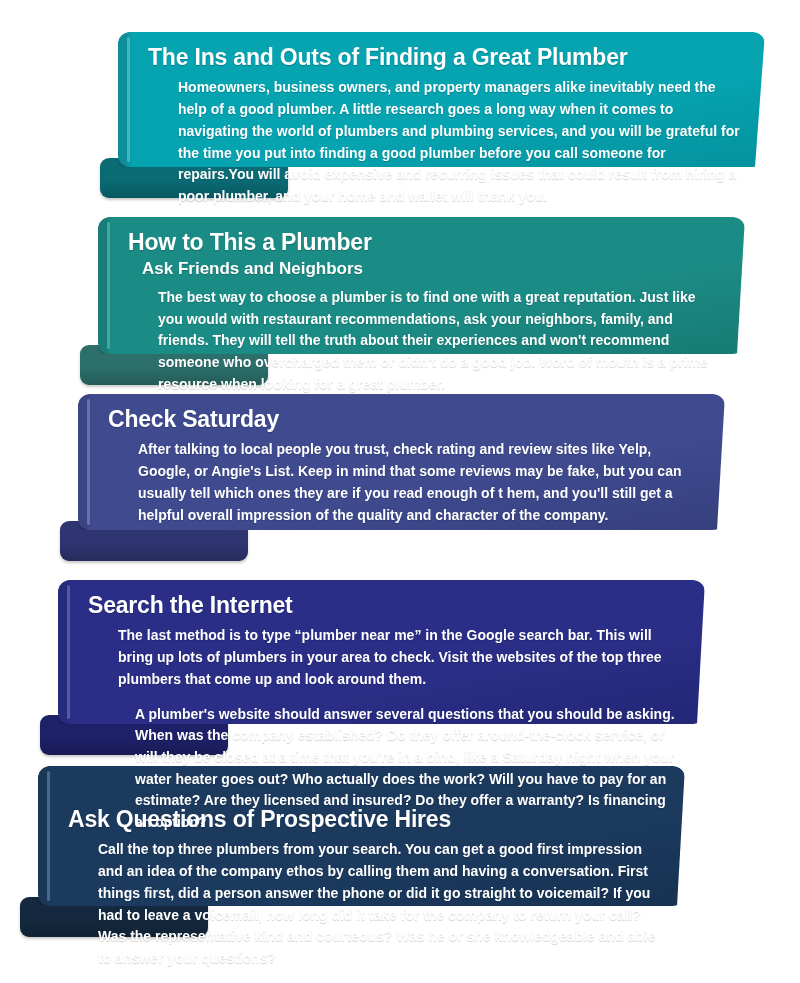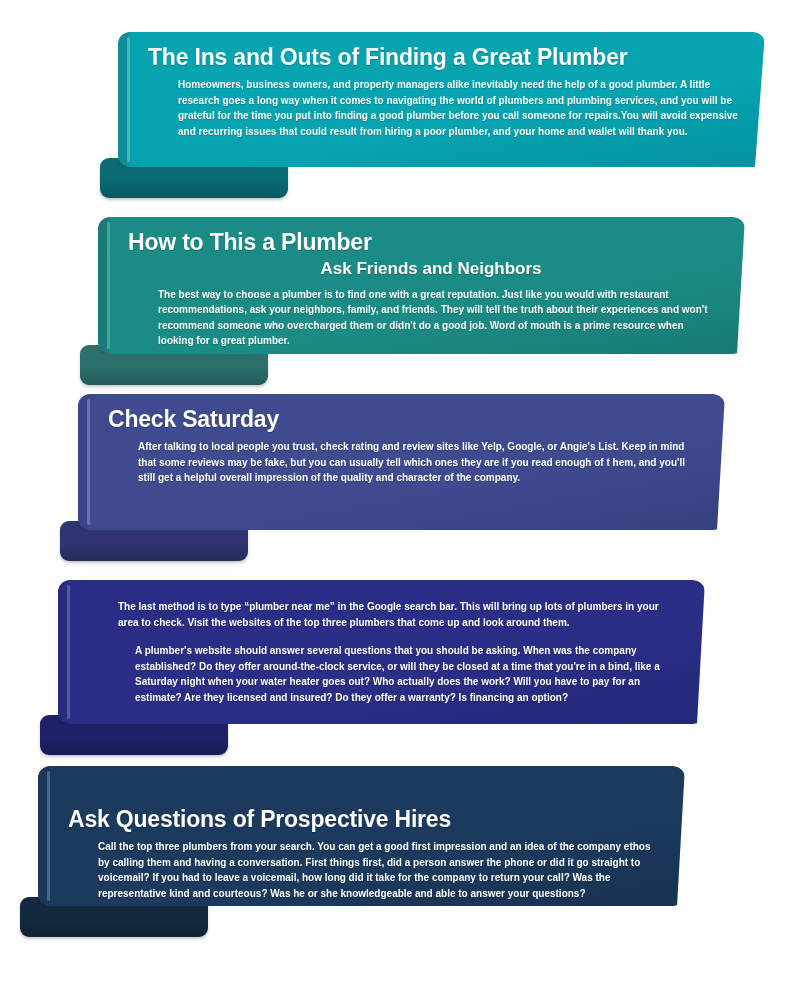--- a/index.html
+++ b/index.html
@@ -87,24 +87,23 @@
     text-shadow: 0 1px 1px rgba(0,0,0,0.22);
     white-space: nowrap;
   }
   .card-subtitle {
     font-size: 17px;
     font-weight: bold;
     line-height: 1.2;
     margin: 4px 0 0 14px;
     text-shadow: 0 1px 1px rgba(0,0,0,0.22);
     white-space: nowrap;
-    text-align: center;
   }
   .card-para {
-    font-size: 10px;
+    font-size: 14px;
     font-weight: bold;
     line-height: 1.55;
     margin: 7px 0 0 30px;
     text-shadow: 0 1px 1px rgba(0,0,0,0.18);
   }
   .card-para + .card-para {
     margin-top: 13px;
     margin-left: 47px;
   }
 </style>
@@ -154,20 +153,21 @@
   </div>
 
   <div class="card-wrap">
     <div class="card-tab" style="left: 40px; top: 715px; width: 188px; height: 40px; background: linear-gradient(rgb(30, 33, 104) 0%, rgb(30, 33, 104) 55%, rgba(0, 0, 0, 0.18) 100%), rgb(30, 33, 104); background-blend-mode: normal;"></div>
     <div class="card-body" style="left: 58px; top: 580px; width: 647px; height: 144px; clip-path: polygon(0px 0px, 100% 0px, calc(100% - 8px) 100%, 0px 100%);">
       <div class="card-surface" style="background: linear-gradient(170deg, rgb(42, 46, 134) 0%, rgb(42, 46, 134) 62%, rgb(35, 39, 119) 100%);"></div>
       <div class="spine" style="background: linear-gradient(90deg, rgb(39, 43, 126) 0%, rgb(39, 43, 126) 60%, rgb(42, 46, 134) 100%);"></div>
       <div class="spine-line" style="background: rgb(122, 126, 196);"></div>
     </div>
     <div class="card-content" style="left: 88px; top: 592px; width: 592px;">
+      <h2 class="card-title">Search the Internet</h2>
       <p class="card-para">The last method is to type “plumber near me” in the Google search bar. This will bring up lots of plumbers in your area to check. Visit the websites of the top three plumbers that come up and look around them.</p>
       <p class="card-para">A plumber's website should answer several questions that you should be asking. When was the company established? Do they offer around-the-clock service, or will they be closed at a time that you're in a bind, like a Saturday night when your water heater goes out? Who actually does the work? Will you have to pay for an estimate? Are they licensed and insured? Do they offer a warranty? Is financing an option?</p>
     </div>
   </div>
 
   <div class="card-wrap">
     <div class="card-tab" style="left: 20px; top: 897px; width: 188px; height: 40px; background: linear-gradient(rgb(20, 41, 63) 0%, rgb(20, 41, 63) 55%, rgba(0, 0, 0, 0.18) 100%), rgb(20, 41, 63); background-blend-mode: normal;"></div>
     <div class="card-body" style="left: 38px; top: 766px; width: 647px; height: 140px; clip-path: polygon(0px 0px, 100% 0px, calc(100% - 8px) 100%, 0px 100%);">
       <div class="card-surface" style="background: linear-gradient(170deg, rgb(27, 58, 94) 0%, rgb(27, 58, 94) 62%, rgb(23, 50, 82) 100%);"></div>
       <div class="spine" style="background: linear-gradient(90deg, rgb(26, 55, 87) 0%, rgb(26, 55, 87) 60%, rgb(27, 58, 94) 100%);"></div>

